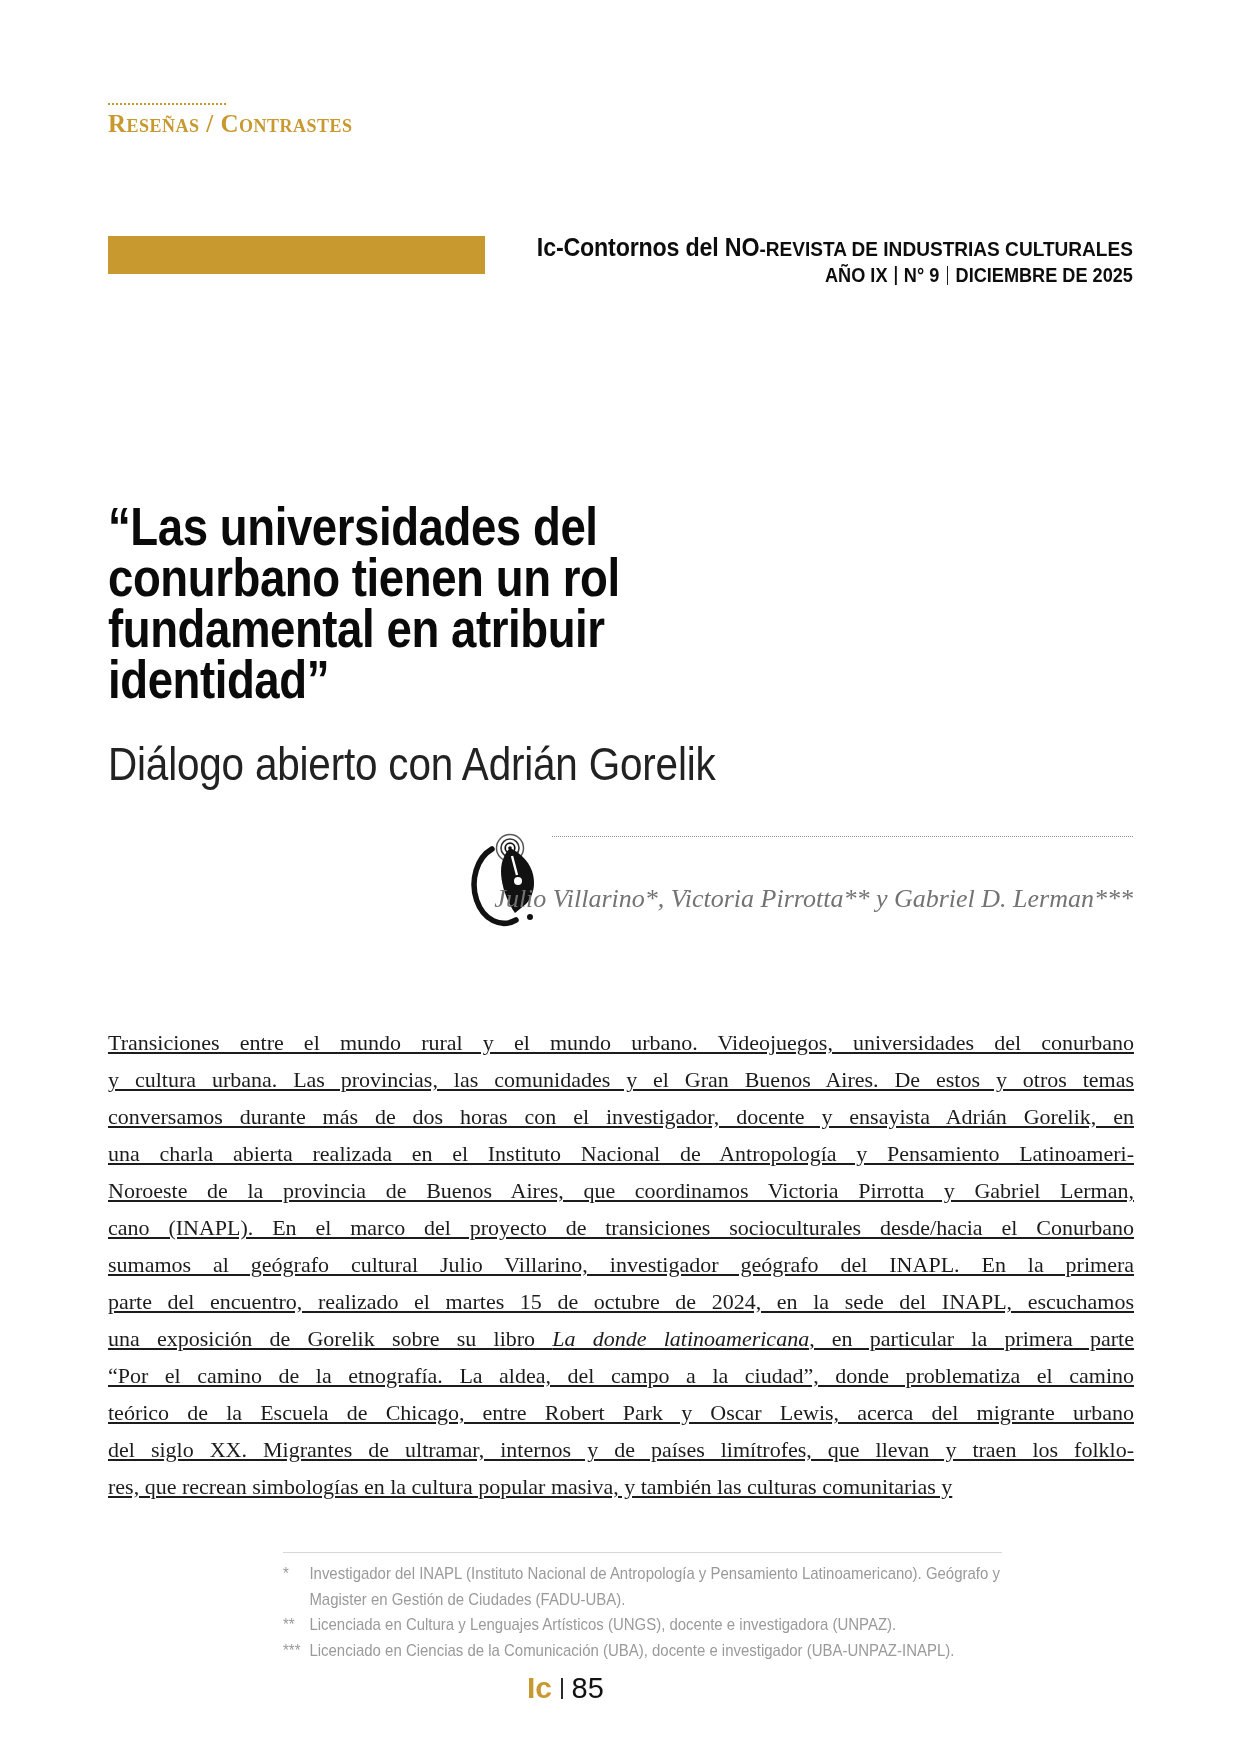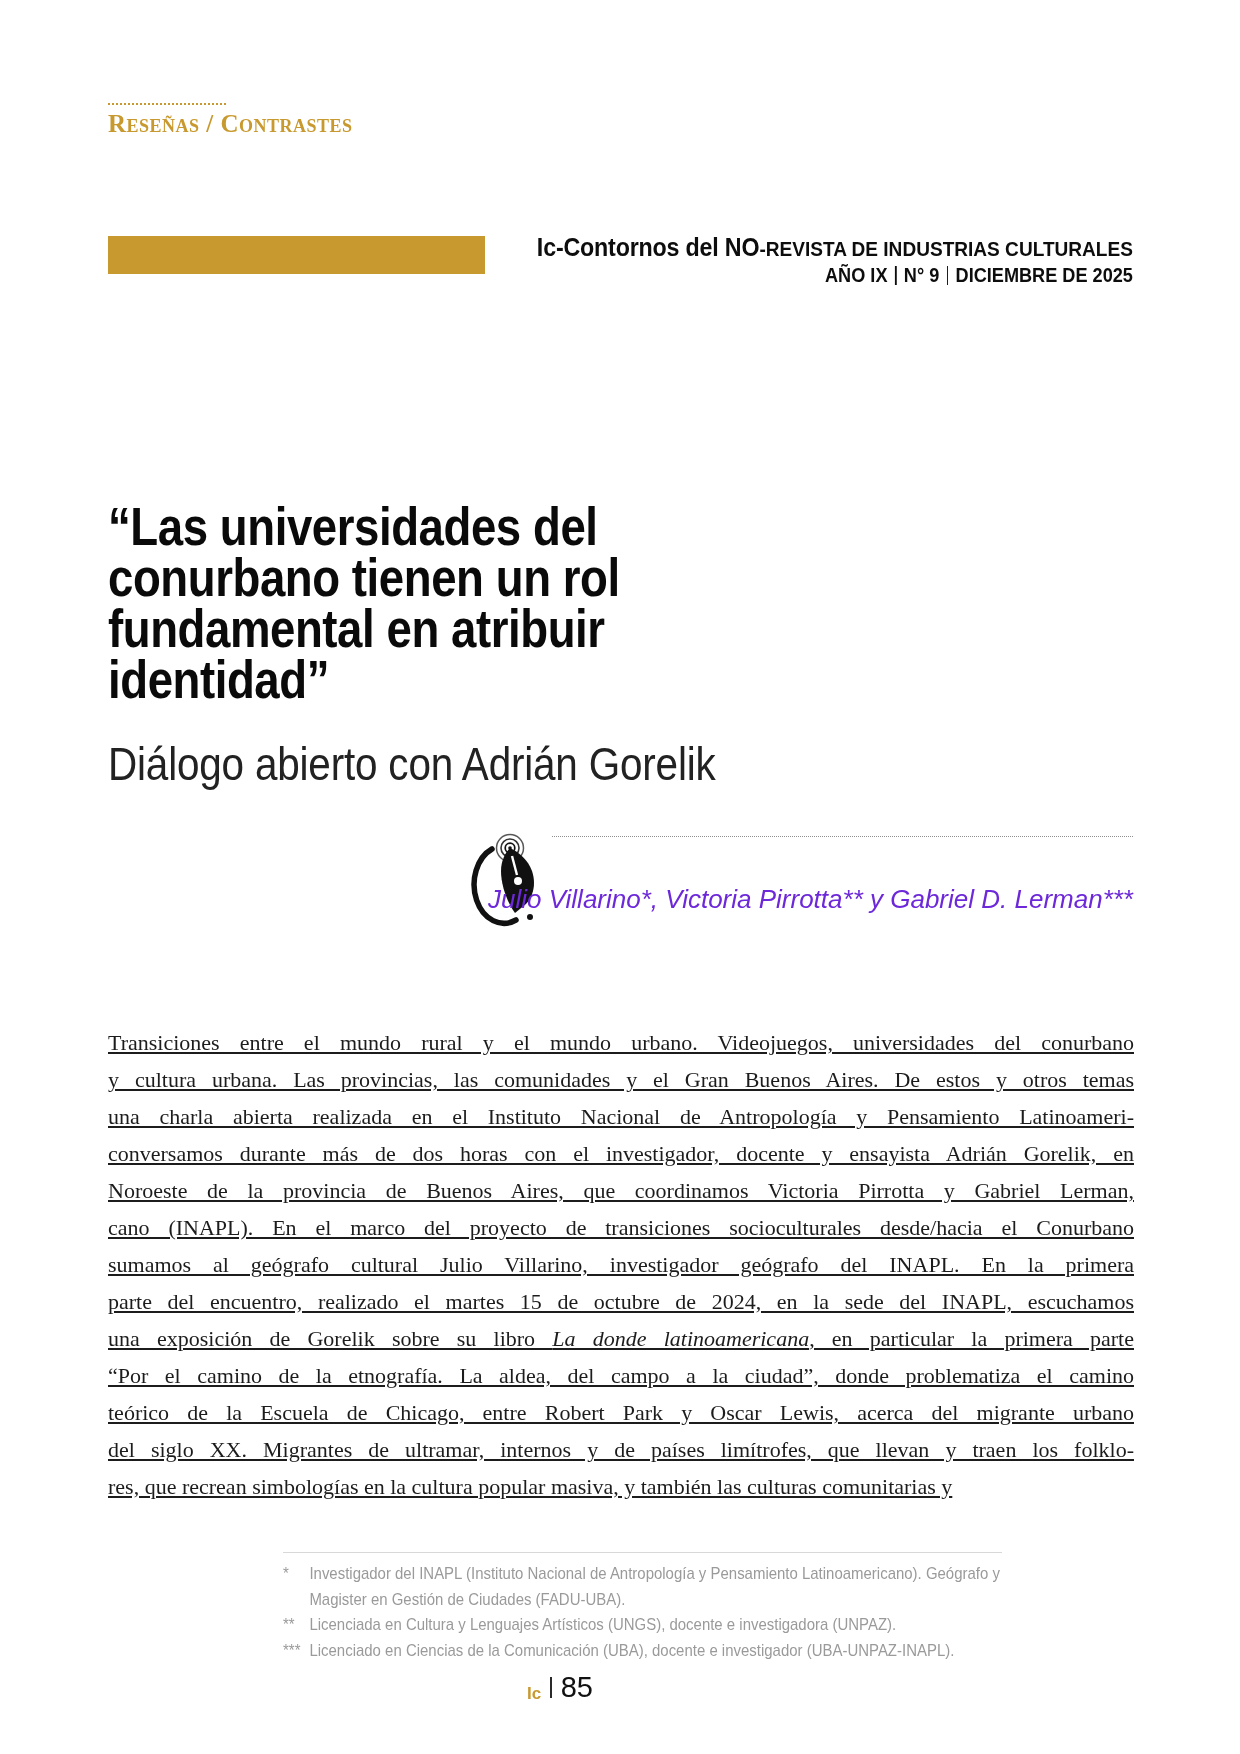--- a/index.html
+++ b/index.html
@@ -37,22 +37,22 @@
   .article-subtitle {
     position:absolute; left:108px; top:736px; color:#222;
     font-size:47px; font-weight:300; letter-spacing:-0.2px;
     transform:scaleX(0.86); transform-origin:0 0; white-space:nowrap;
   }
 
   
   .pen-icon { position:absolute; left:456px; top:833px; width:92px; height:102px; }
   .byline-rule { position:absolute; left:552px; top:836px; width:581px; border-top:1.5px dotted #8f8f8f; }
   .byline {
-    position:absolute; right:107px; top:884px; font-family:Liberation Sans, sans-serif;
-    font-style:italic; font-size:26px; color:#6d28d9; white-space:nowrap;
+    position:absolute; right:107px; top:884px; font-family:Liberation Serif, serif;
+    font-style:italic; font-size:26px; color:#737373; white-space:nowrap;
   }
 
   
   .body-text {
     position:absolute; left:108px; top:1024px; width:1026px;
     font-family:"Liberation Serif", serif; font-size:22px; color:#1c1c1c;text-decoration:underline;
   }
   .body-line { line-height:37px; text-align:justify; text-align-last:justify; }
   .body-line.last { text-align-last:left; }
   .body-line .it { font-style:italic; }
@@ -63,21 +63,21 @@
     position:absolute; left:283px; top:1561px; width:818px;
     font-size:17px; color:#9a9a9a; line-height:25.5px;
     transform:scaleX(0.88); transform-origin:0 0;
   }
   .footnote { display:flex; }
   .fn-marker { flex:0 0 30px; }
   .fn-text { flex:1; }
 
   
   .page-footer { position:absolute; left:527px; top:1671px; display:flex; align-items:center; gap:9px; }
-  .footer-logo { color:#C8992E; font-weight:700; font-size:17px;margin-top:12px; }
+  .footer-logo { color:#C8992E; font-weight:700; font-size:30px; }
   .footer-div { width:1.5px; height:21px; background:#2a2a2a; }
   .footer-num { font-size:29px; font-weight:300; color:#111; }
 </style>
 </head>
 <body>
 
 <div class="page">
 
   <div class="eyebrow">
     <div class="eyebrow-dots"></div>
@@ -112,22 +112,22 @@
       <circle cx="62" cy="48" r="4" fill="#fff"></circle>
       <circle cx="74" cy="84" r="3" fill="#111"></circle>
     </svg>
   </div>
   <div class="byline-rule"></div>
   <div class="byline">Julio Villarino*, Victoria Pirrotta** y Gabriel D. Lerman***</div>
 
   <div class="body-text">
     <div class="body-line">Transiciones entre el mundo rural y el mundo urbano. Videojuegos, universidades del conurbano</div>
     <div class="body-line">y cultura urbana. Las provincias, las comunidades y el Gran Buenos Aires. De estos y otros temas</div>
+    <div class="body-line">conversamos durante más de dos horas con el investigador, docente y ensayista Adrián Gorelik, en</div>
     <div class="body-line">una charla abierta realizada en el Instituto Nacional de Antropología y Pensamiento Latinoameri-</div>
-    <div class="body-line">conversamos durante más de dos horas con el investigador, docente y ensayista Adrián Gorelik, en</div>
     <div class="body-line">Noroeste de la provincia de Buenos Aires, que coordinamos Victoria Pirrotta y Gabriel Lerman,</div>
     <div class="body-line">cano (INAPL). En el marco del proyecto de transiciones socioculturales desde/hacia el Conurbano</div>
     <div class="body-line">sumamos al geógrafo cultural Julio Villarino, investigador geógrafo del INAPL. En la primera</div>
     <div class="body-line">parte del encuentro, realizado el martes 15 de octubre de 2024, en la sede del INAPL, escuchamos</div>
     <div class="body-line"><span>una exposición de Gorelik sobre su libro </span><span class="it">La donde latinoamericana</span><span>, en particular la primera parte</span></div>
     <div class="body-line">“Por el camino de la etnografía. La aldea, del campo a la ciudad”, donde problematiza el camino</div>
     <div class="body-line">teórico de la Escuela de Chicago, entre Robert Park y Oscar Lewis, acerca del migrante urbano</div>
     <div class="body-line">del siglo XX. Migrantes de ultramar, internos y de países limítrofes, que llevan y traen los folklo-</div>
     <div class="body-line last">res, que recrean simbologías en la cultura popular masiva, y también las culturas comunitarias y</div>
   </div>

